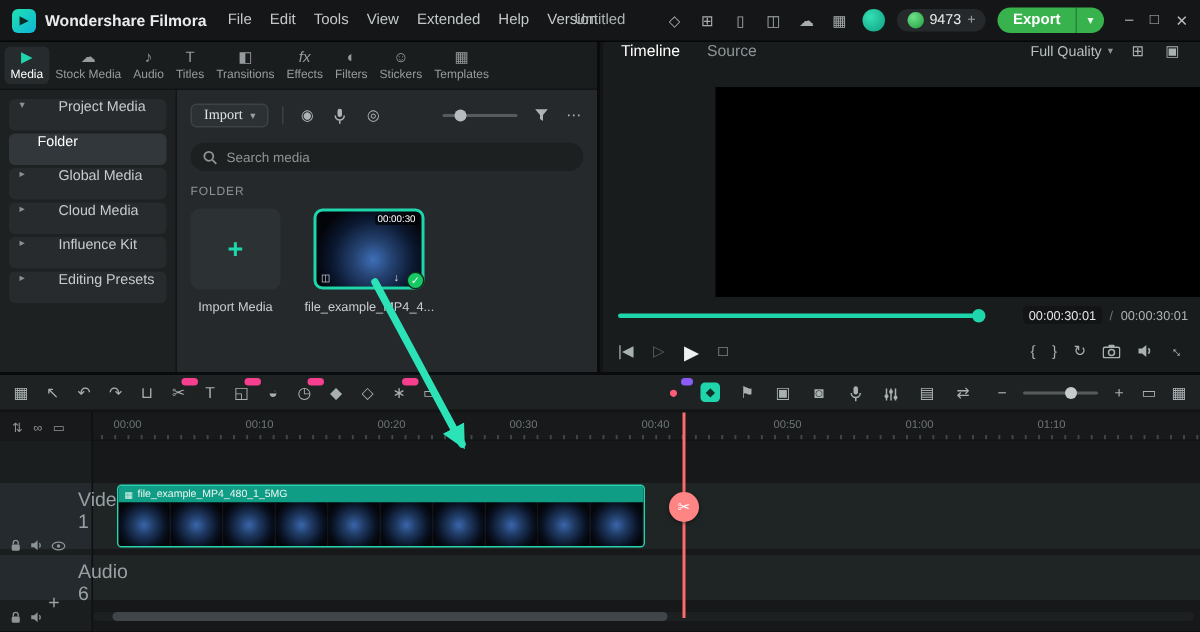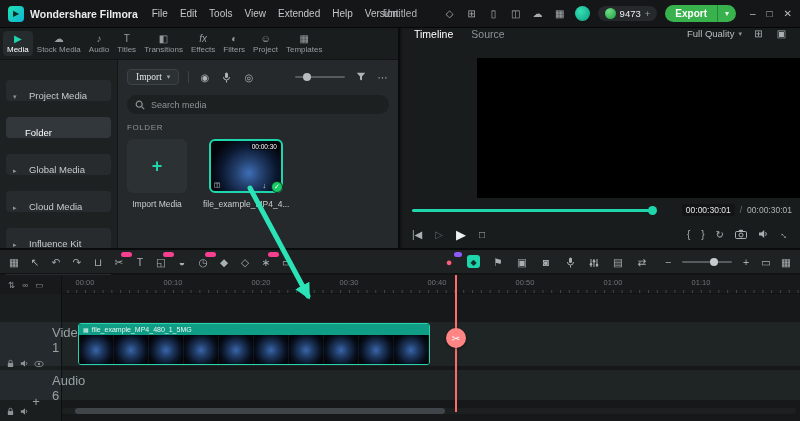--- a/index.html
+++ b/index.html
@@ -28,21 +28,21 @@
 
   
   .left-panel { position:absolute; top:28px; left:0; width:400px; height:220px; background:#25292b; border-right:2px solid #0a0b0c; }
   .tabs { height:32px; background:#1a1d1e; border-bottom:1px solid #111314; display:flex; align-items:center; padding:0 3px; white-space:nowrap; overflow:hidden; }
   .tab { display:flex; flex-direction:column; align-items:center; gap:1px; padding:2px 4px; border-radius:4px; color:#969c9e; }
   .tab .t-ico { font-size:10px; line-height:11px; height:11px; }
   .tab .t-label { font-size:8px; }
   .tab.active { background:#262b2d; color:#fff; }
   .tab.active .t-ico { color:#1fd5ac; }
   .sidebar { position:absolute; top:32px; left:0; bottom:0; width:118px; background:#1e2122; border-right:1px solid #121415; padding-top:4px; }
-  .side-item { height:21px; margin:16px 6px; border-radius:4px; background:#272b2d; display:flex; align-items:flex-end; gap:9px; padding:0 7px; font-size:9.5px; color:#c6cbcc; }
+  .side-item { height:21px; margin:2px 6px; border-radius:4px; background:#272b2d; display:flex; align-items:flex-start; gap:19px; padding:0 7px; font-size:9.5px; color:#c6cbcc; }
   .side-item .chev { font-size:7px; color:#8b9294; width:7px; }
   .side-item.selected { background:#31373a; color:#fff; padding-left:19px; }
   .content { position:absolute; top:32px; left:118px; right:0; bottom:0; background:#25292b; }
   .m-toolbar { display:flex; align-items:center; gap:9px; margin:7px 9px 0; height:20px; }
   .import-btn { display:flex; align-items:center; gap:5px; background:#2c3133; border:1px solid #3c4245; border-radius:4px; padding:2px 8px; font-size:9.5px; color:#dfe3e3;font-family:Liberation Serif, serif; }
   .import-btn .caret { font-size:7px; color:#9aa1a2; }
   .vdiv { width:1px; height:12px; background:#3a4043; }
   .m-ico { width:13px; text-align:center; font-size:10px; color:#aeb4b5; display:flex; align-items:center; justify-content:center; }
   .zoom-slider { position:relative; width:50px; height:2px; background:#565c5e; border-radius:1px; margin-left:auto; }
   .zoom-slider .dot { position:absolute; top:-3px; left:8px; width:8px; height:8px; border-radius:50%; background:#b7bdbe; }
@@ -207,21 +207,21 @@
       <span class="tab">
           <span class="t-ico" style="font-style:italic">fx</span>
           <span class="t-label">Effects</span>
         </span>
       <span class="tab">
           <span class="t-ico">◐</span>
           <span class="t-label">Filters</span>
         </span>
       <span class="tab">
           <span class="t-ico">☺</span>
-          <span class="t-label">Project</span>
+          <span class="t-label">Stickers</span>
         </span>
       <span class="tab">
           <span class="t-ico">▦</span>
           <span class="t-label">Templates</span>
         </span>
     </div>
 
     <div class="sidebar">
       <div class="side-item">
           <span class="chev">▾</span>

